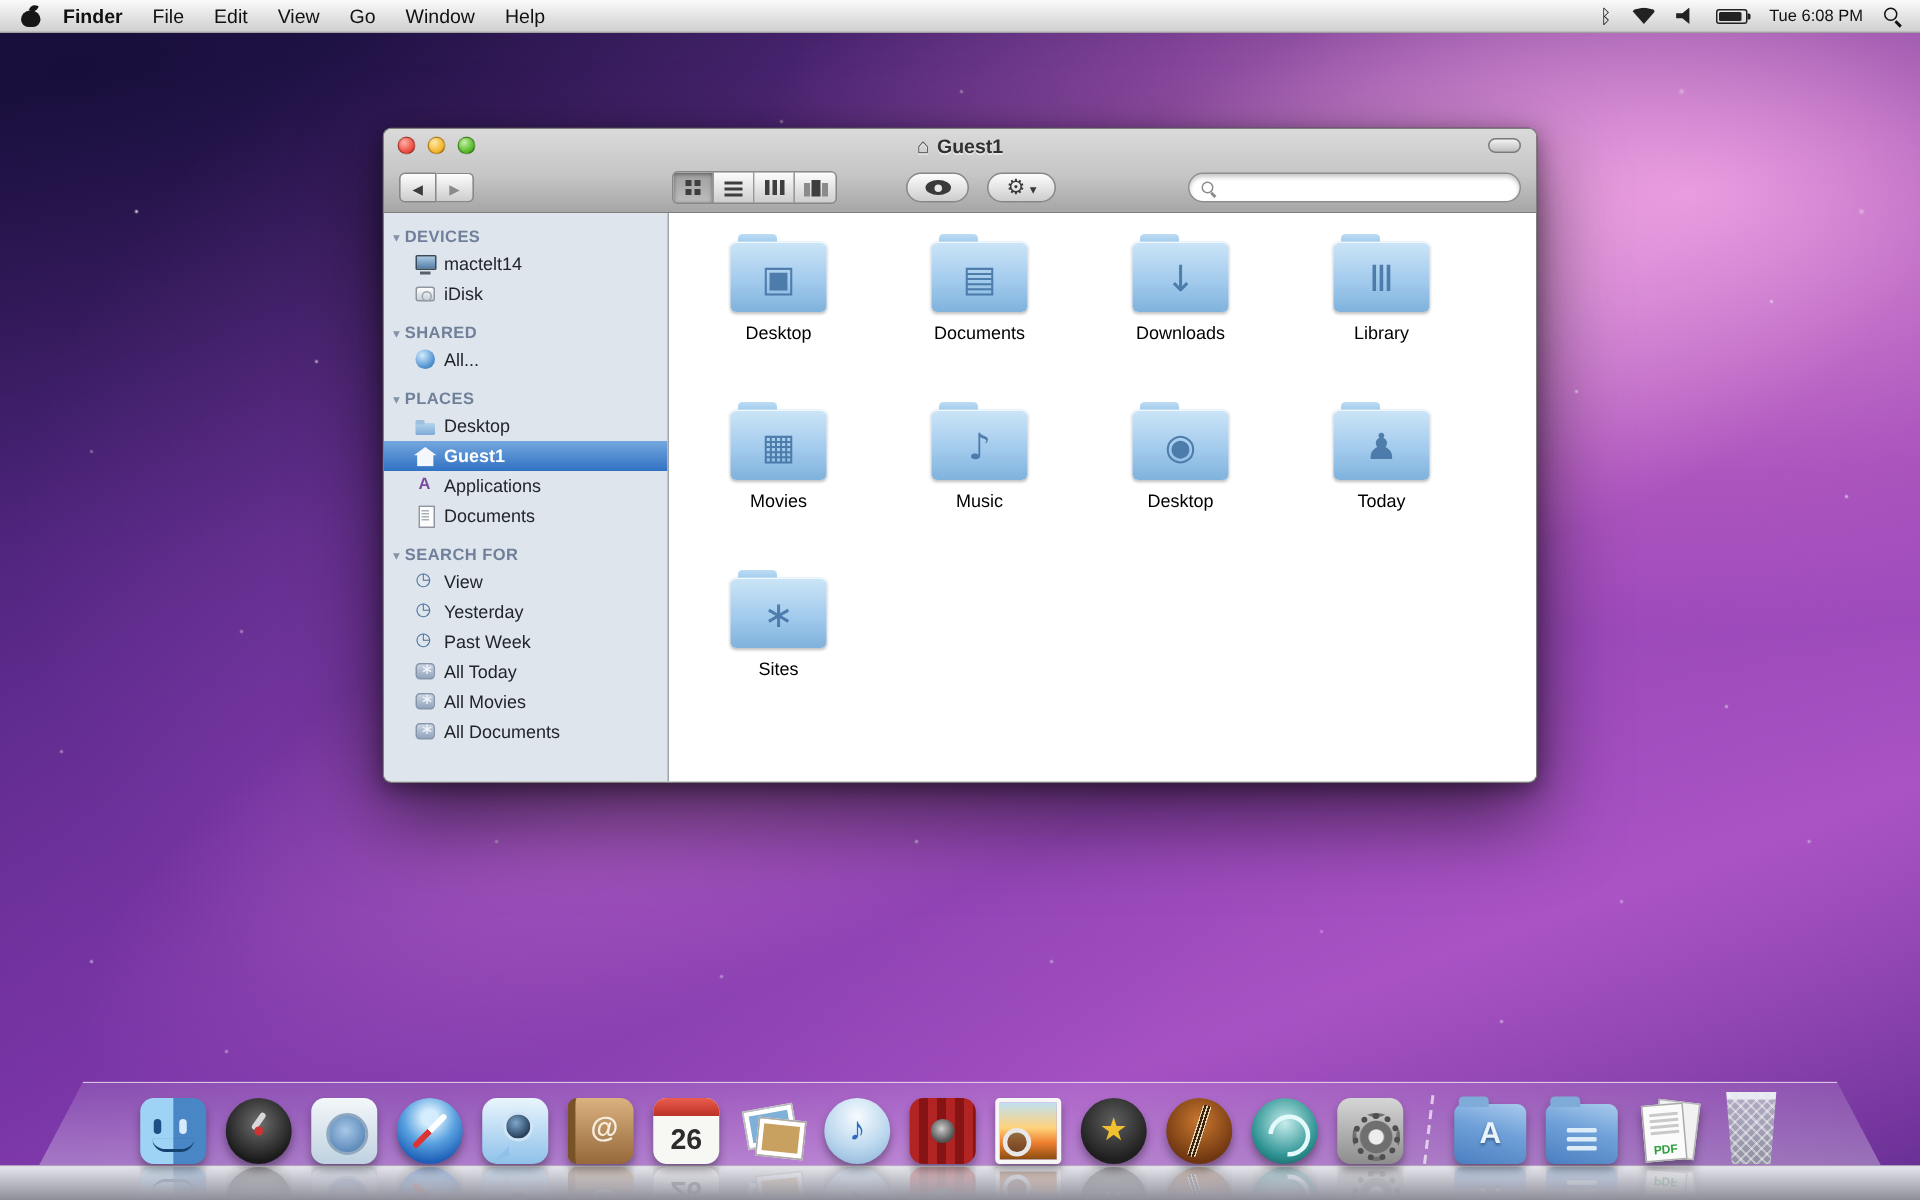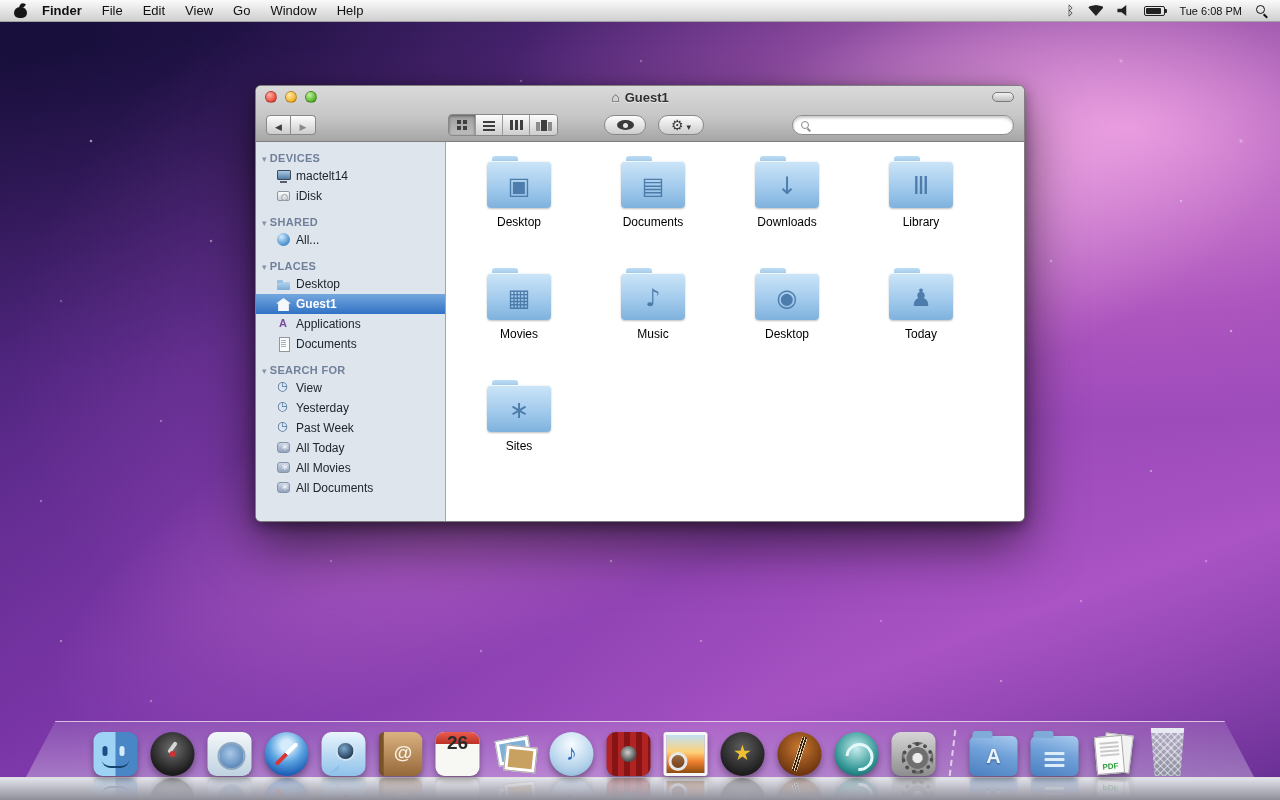--- a/index.html
+++ b/index.html
@@ -188,21 +188,21 @@
   .di-safari::before{content:""; position:absolute; left:20px; top:7px; width:4px; height:30px; border-radius:2px;
     background:linear-gradient(#fff 0 50%, #d33 50% 100%); transform:rotate(45deg);}
   .di-ichat{border-radius:10px; background:linear-gradient(#e9f5fd,#8fc1ea);}
   .di-ichat::before{content:""; position:absolute; left:14px; top:9px; width:16px; height:16px; border-radius:50%;
     background:radial-gradient(circle at 40% 35%, #7da8cc, #28415c 70%); border:2px solid #cfe4f4;}
   .di-ichat::after{content:""; position:absolute; left:8px; bottom:2px; width:10px; height:10px; background:#8fc1ea;
     clip-path:polygon(0 100%, 100% 0, 100% 60%);}
   .di-abook{background:linear-gradient(#dcb habit);}
   .di-abook{background:linear-gradient(#dab27f,#96683a); border-radius:6px 9px 9px 6px; border-left:5px solid #7a5228;}
   .di-abook::before{content:"@"; position:absolute; left:0; right:0; top:10px; text-align:center; font-size:19px; font-weight:bold; color:#f7efe2;}
-  .di-ical{background:#f7f7f3; display:flex; justify-content:center;}
+  .di-ical{background:#f7f7f3; display:flex; align-items:flex-end; justify-content:center;}
   .di-ical::before{content:""; position:absolute; left:0; top:0; width:100%; height:12px; border-radius:9px 9px 0 0; background:linear-gradient(#ea5d4e,#bc3126);}
   .ical-day{position:relative; font-size:19px; font-weight:bold; color:#2c2c2c; padding-bottom:4px;}
   .di-preview{background:transparent; filter:none;}
   .di-preview::before{content:""; position:absolute; left:4px; top:6px; width:32px; height:24px; background:#f4f4f4; border:1px solid #bbb; transform:rotate(-10deg); box-shadow:inset 0 0 0 3px #fff, inset 0 0 0 30px #7fb0d8;}
   .di-preview::after{content:""; position:absolute; left:12px; top:14px; width:30px; height:24px; background:#f8f8f8; border:1px solid #aaa; transform:rotate(6deg); box-shadow:inset 0 0 0 3px #fff, inset 0 0 0 30px #c8a060;}
   .di-itunes{border-radius:50%; background:radial-gradient(circle at 50% 28%, #f6fbff, #bcd8ee 55%, #84aed6);}
   .di-itunes::before{content:"♪"; position:absolute; left:0; right:0; top:8px; text-align:center; font-size:22px; color:#2a6cc0;}
   .di-pbooth{background:repeating-linear-gradient(90deg,#b22424 0 6px,#871414 6px 12px); }
   .di-pbooth::before{content:""; position:absolute; left:14px; top:14px; width:16px; height:16px; border-radius:50%;
     background:radial-gradient(circle at 45% 40%, #cfcfcf, #5c5c5c 60%, #2c2c2c);}

